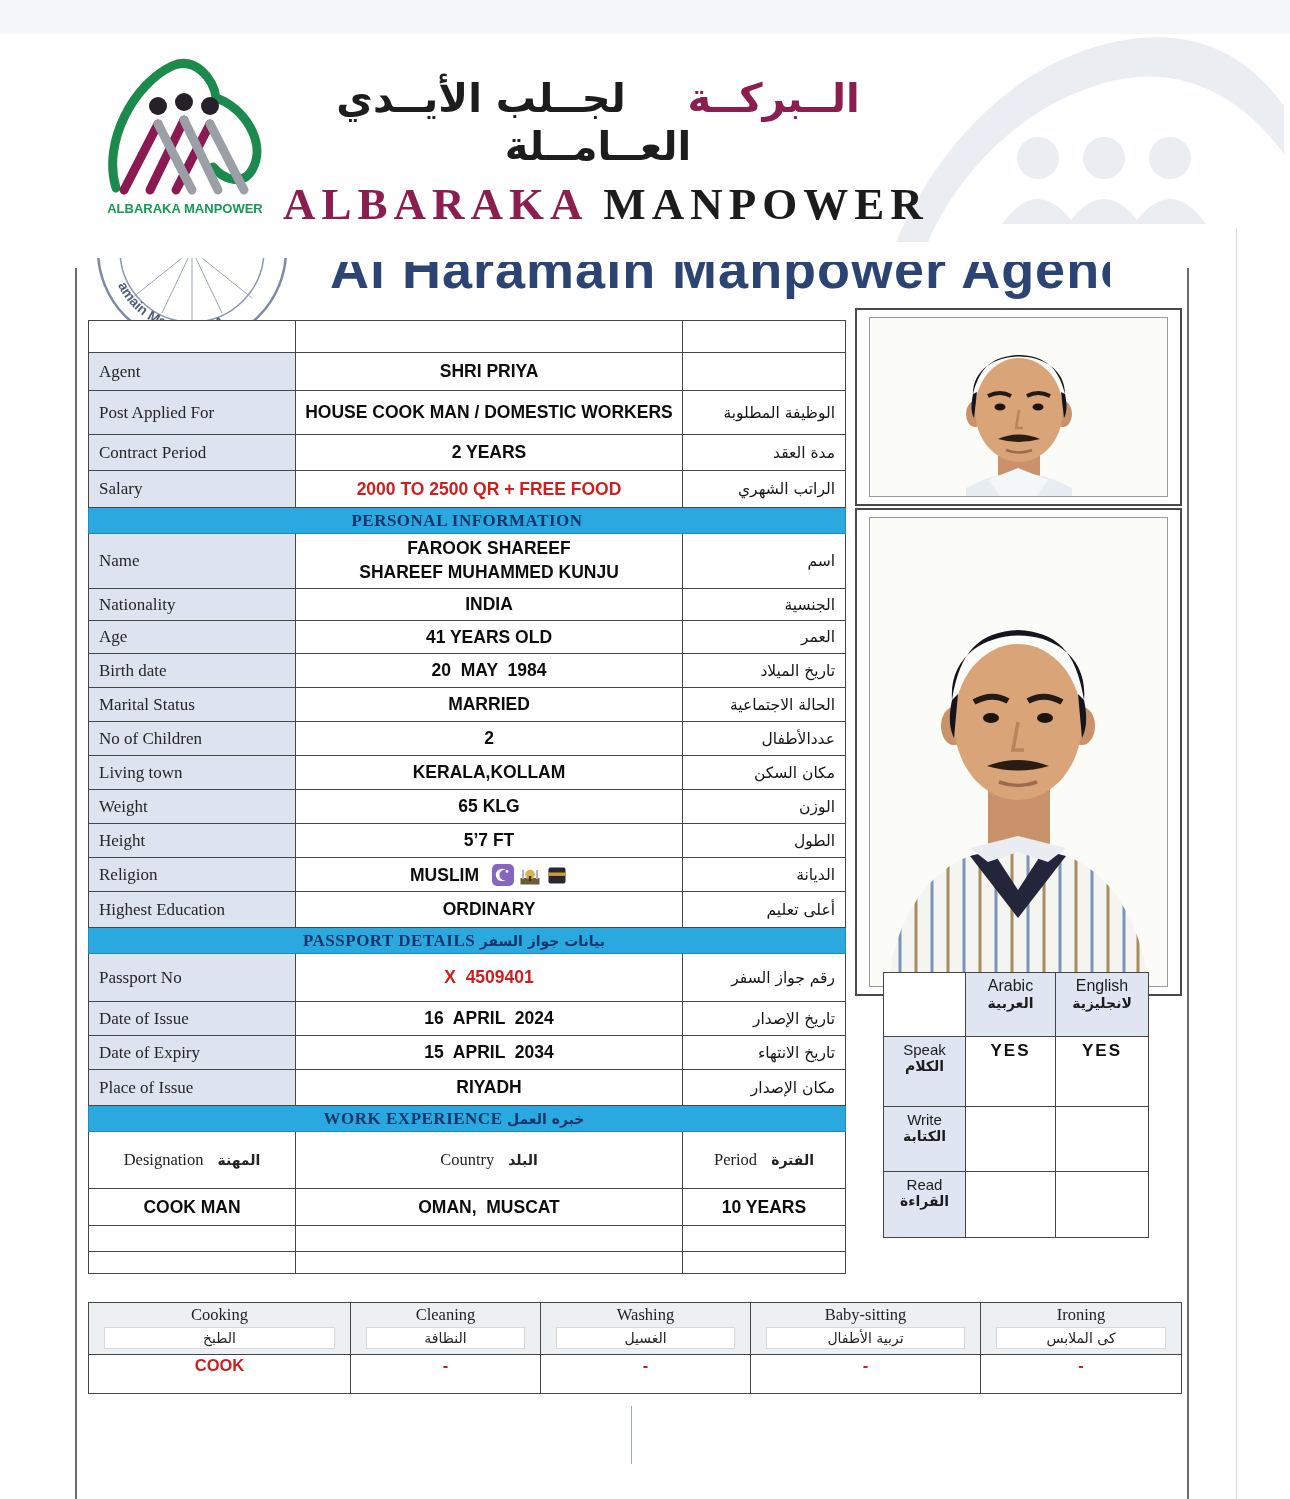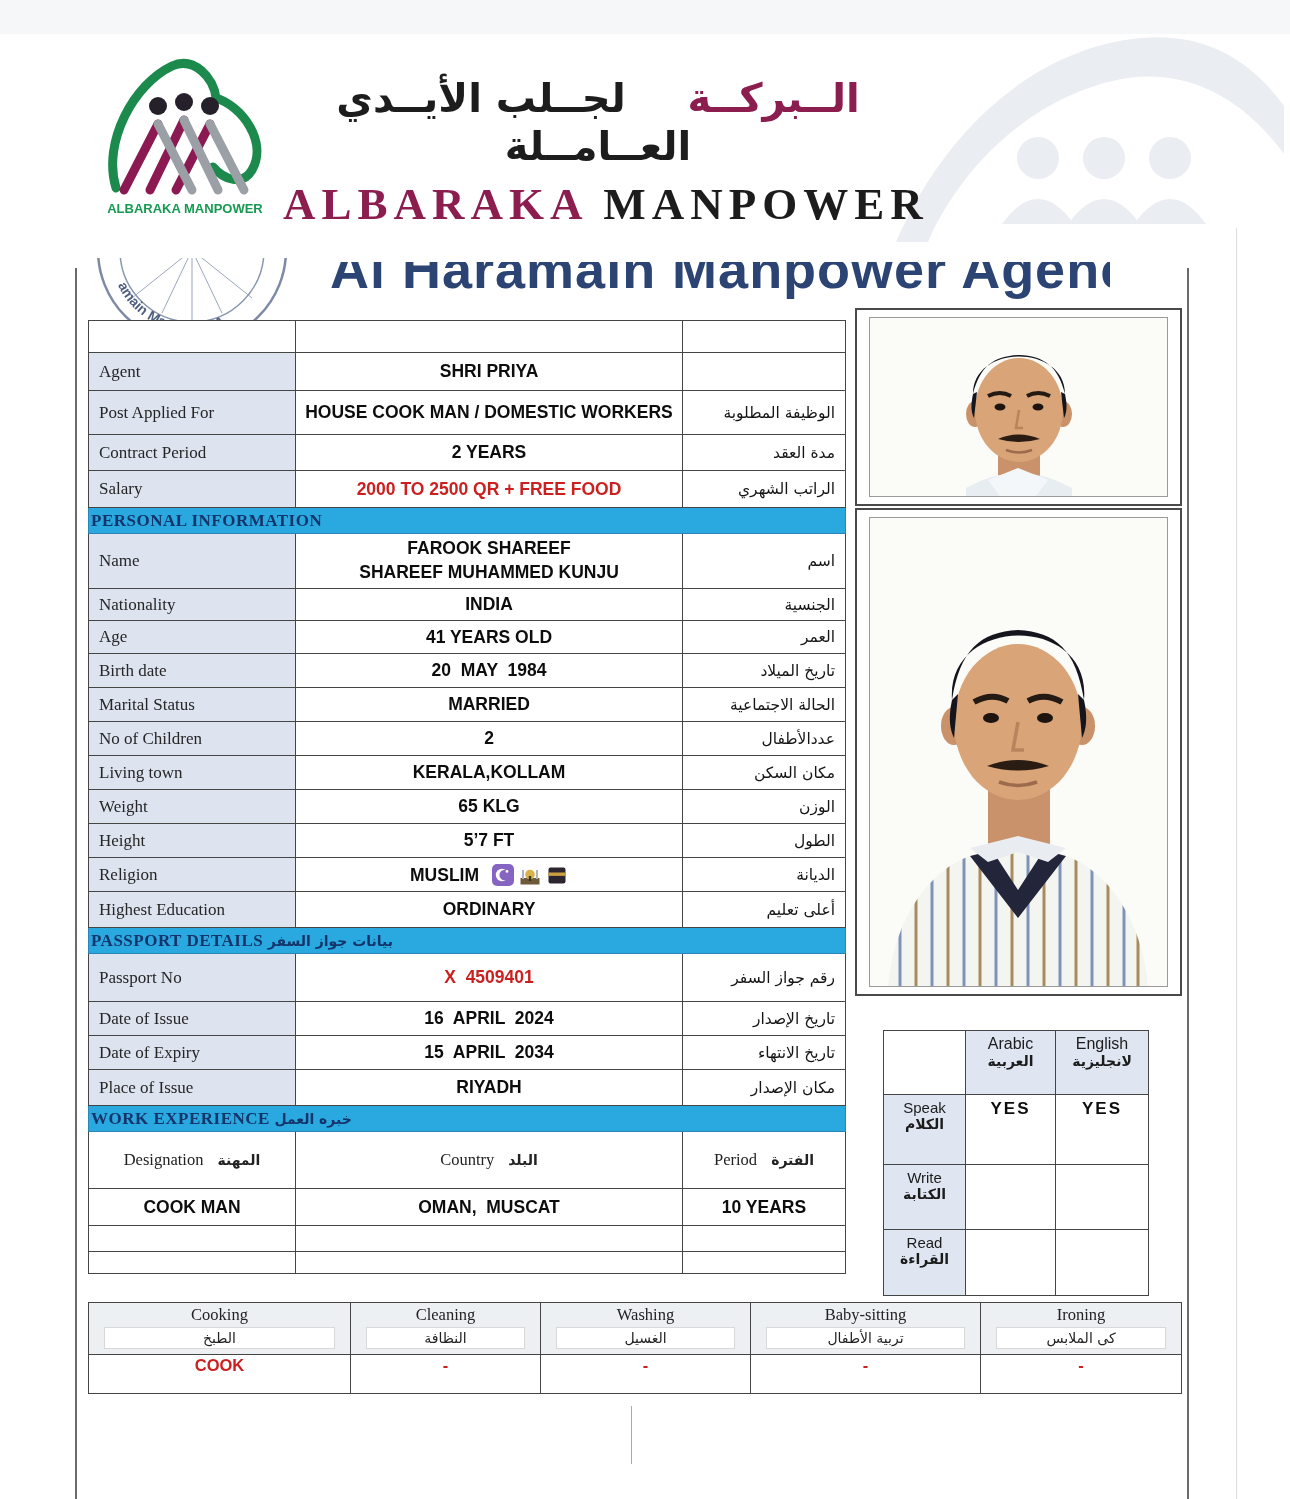--- a/index.html
+++ b/index.html
@@ -34,40 +34,40 @@
   table{border-collapse:collapse;}
   .main-table{left:88px;top:320px;width:757px;table-layout:fixed;}
   .main-table td{border:1.5px solid #454545;padding:0 6px;vertical-align:middle;}
   td.lbl{background:#dde3ef;font-family:"Liberation Serif", serif;font-size:17px;
          color:#262626;padding-left:10px;}
   td.val{background:#fff;text-align:center;font-weight:bold;font-size:17.5px;color:#0d0d0d;}
   td.val.pre{white-space:pre;}
   td.red, .red{color:#cc1f1f !important;}
   td.arb{background:#fff;text-align:right;direction:rtl;font-size:15.5px;
          font-family:"DejaVu Sans", sans-serif;color:#151515;padding-right:10px;}
-  tr.band td{background:#29a9e0;border:1.5px solid #2a85b5;padding:2px;}
+  tr.band td{background:#29a9e0;border:1.5px solid #2a85b5;text-align:center;padding:2px;}
   tr.band .bandtxt{font-family:"Liberation Serif", serif;font-weight:bold;font-size:17px;
                    color:#14356b;letter-spacing:.5px;}
   tr.band .bandar{font-family:"DejaVu Sans", sans-serif;font-weight:bold;font-size:14px;
                   color:#14356b;margin-right:26px;}
   .name-line{display:block;line-height:1.35;}
   .rel-icons{display:inline-flex;gap:5px;vertical-align:-5px;margin-left:8px;}
   
   td.wh{background:#fff;text-align:center;font-family:"Liberation Serif", serif;
         font-size:16.5px;color:#222;}
   td.wh .whar{font-family:"DejaVu Sans", sans-serif;font-weight:bold;font-size:14px;margin-left:14px;margin-top:48px;}
   
   .photo-box{border:2px solid #4a4a4a;background:#ffffff;}
   .photo-box-1{left:855px;top:308px;width:323px;height:194px;}
   .photo-box-2{left:855px;top:508px;width:323px;height:484px;}
   .photo-inner{position:absolute;left:12px;top:7px;border:1px solid #9a9a9a;background:#fbfbf8;overflow:hidden;}
   .pi-1{width:297px;height:178px;}
   .pi-2{width:297px;height:468px;}
   
-  .lang-table{left:883px;top:1030px;width:265px;table-layout:fixed;padding-left:11px;}
+  .lang-table{left:883px;top:972px;width:265px;table-layout:fixed;padding-left:11px;}
   .lang-table td{border:1.8px solid #454545;text-align:center;vertical-align:top;padding-top:4px;}
   .lang-head{background:#dfe6f1;font-size:16px;color:#1c1c1c;}
   .lang-head .ar{display:block;direction:rtl;font-family:"DejaVu Sans", sans-serif;
                  font-weight:bold;font-size:14px;}
   .lang-side{background:#dfe6f1;font-size:15px;color:#1c1c1c;vertical-align:top;padding-top:6px;}
   .lang-side .ar{display:block;direction:rtl;font-family:"DejaVu Sans", sans-serif;
                  font-weight:bold;font-size:14px;}
   .lang-val{background:#fff;font-weight:bold;font-size:17px;color:#0d0d0d;letter-spacing:2px;}
   .lang-blank{background:#fff;}
   

